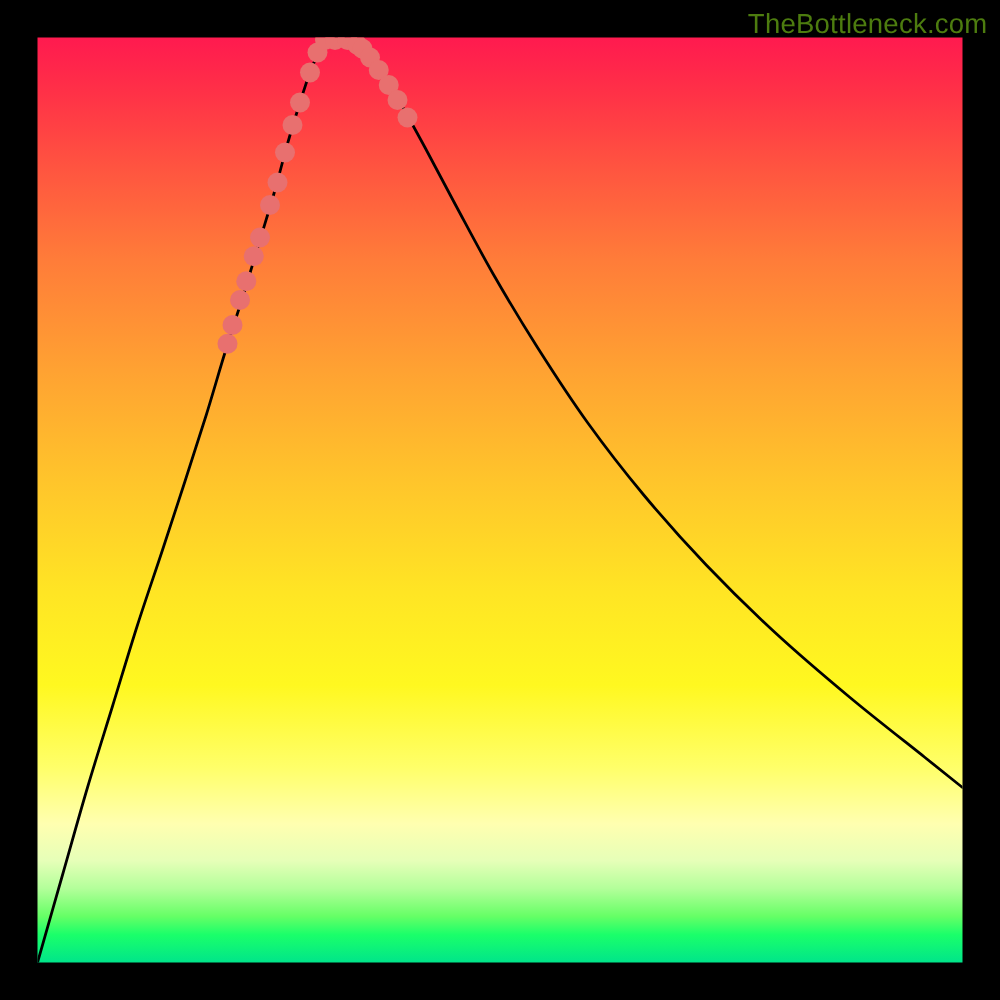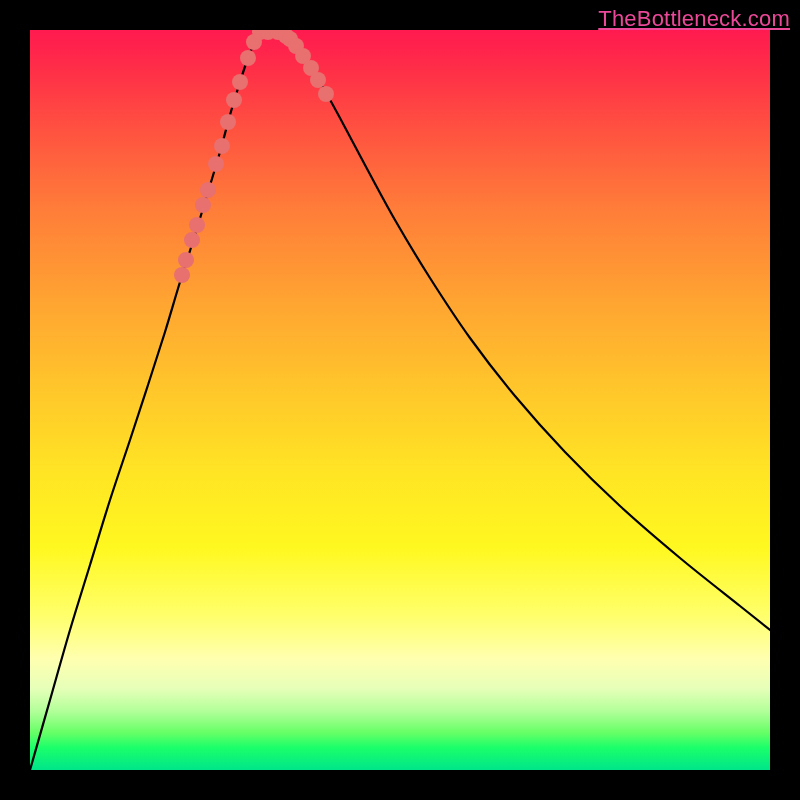--- a/index.html
+++ b/index.html
@@ -48,26 +48,25 @@
       #b3ff9a 92%,
       #66ff66 95%,
       #1aff6a 97%,
       #00e58a 100%
     );
   }
   .watermark {
     position: absolute;
     top: 6px;
     right: 10px;
-    color: #ec4899;
+    color: #4d7c0f;
     font-size: 22px;
     font-weight: 500;
     letter-spacing: 0.2px;
     user-select: none;
-    text-decoration: underline;
   }
   svg {
     position: absolute;
     left: 0;
     top: 0;
   }
   .curve {
     fill: none;
     stroke: #000;
     stroke-width: 2.2;

